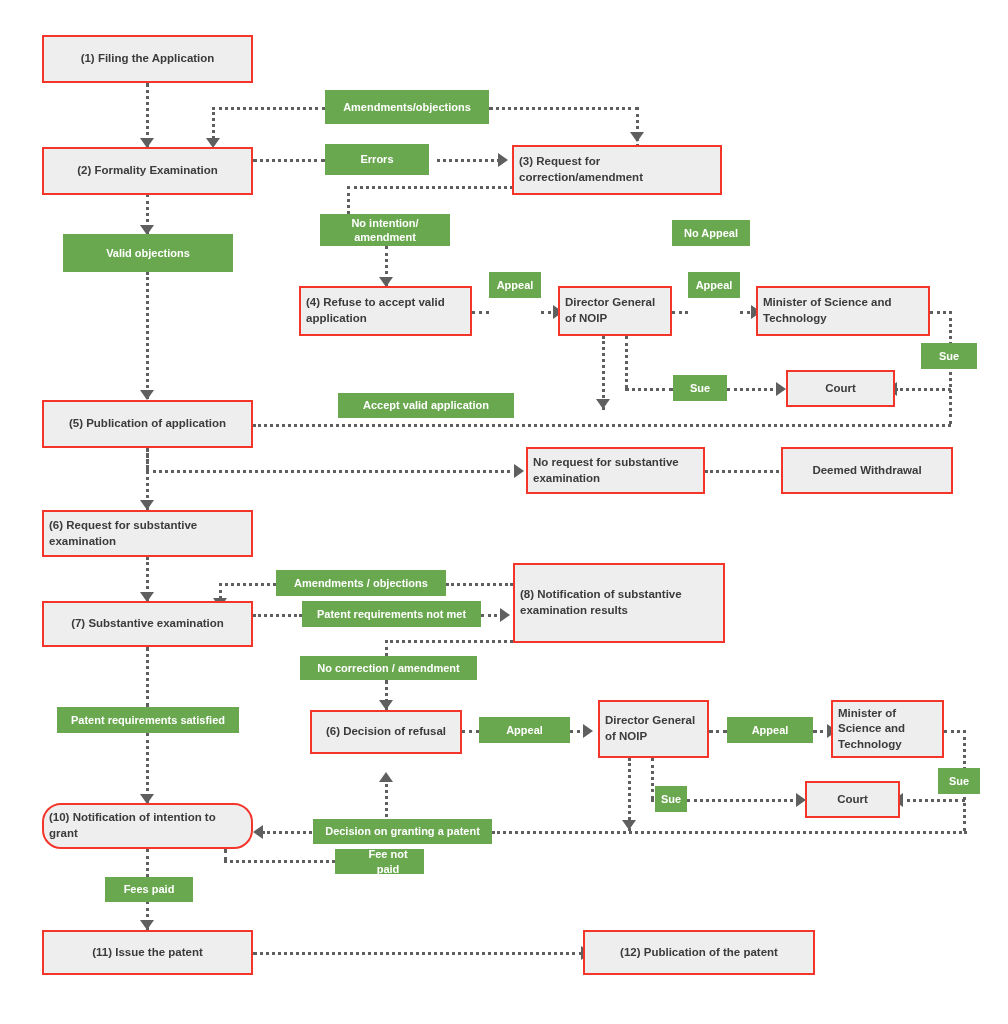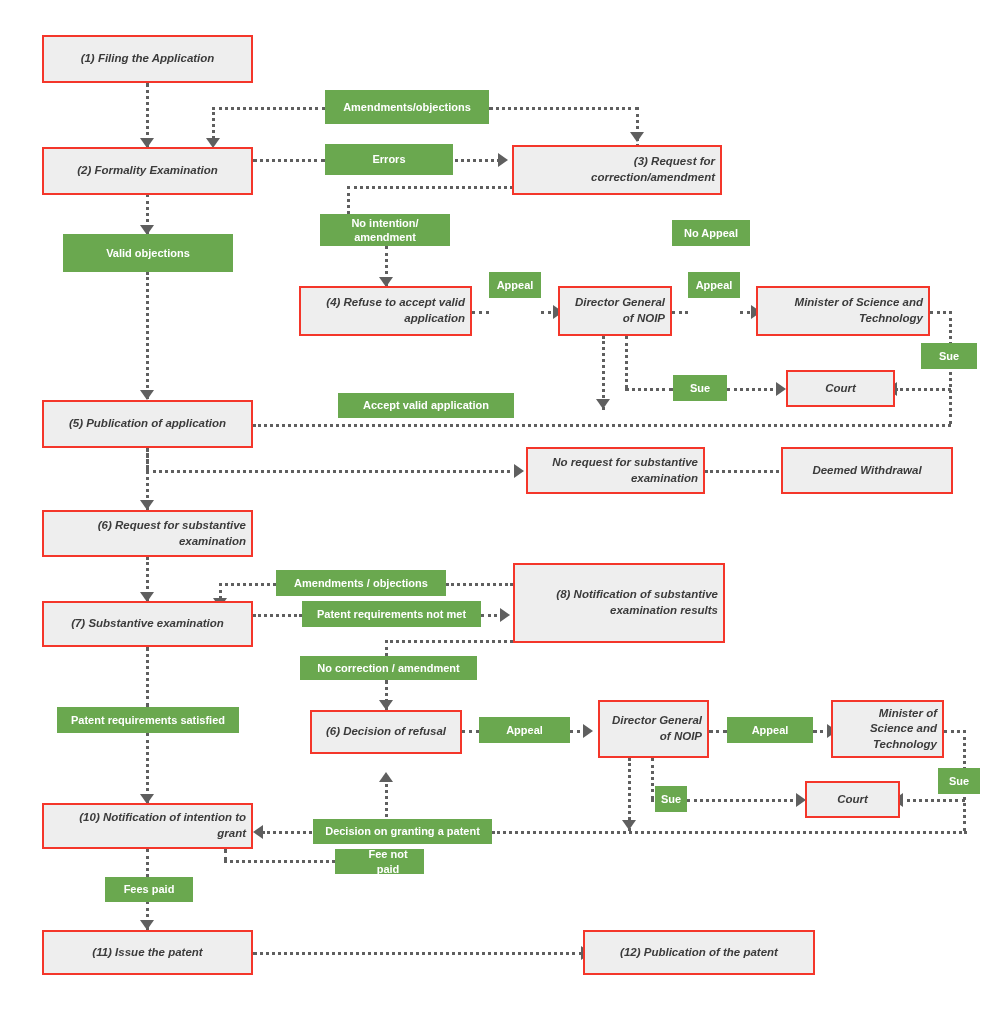--- a/index.html
+++ b/index.html
@@ -17,28 +17,27 @@
   }
   
   .pbox{
     position:absolute;
     box-sizing:border-box;
     background:#eeeeee;
     border:2px solid #f4362a;
     display:flex;
     align-items:center;
     justify-content:center;
-    text-align:right;
+    text-align:left;
     color:#3b3b3b;
     font-size:11.5px;
     font-weight:bold;
     line-height:1.35;
     padding:2px 5px;
     z-index:5;
-    font-style:italic;
   }
   
   .glabel{
     position:absolute;
     box-sizing:border-box;
     background:#6aa84f;
     color:#ffffff;
     display:flex;
     align-items:center;
     justify-content:center;
@@ -224,29 +223,29 @@
   <div class="pbox" style="left:513px;top:563px;width:212px;height:80px;">(8) Notification of substantive examination results</div>
 
   <div class="pbox" style="left:310px;top:710px;width:152px;height:44px;">(6) Decision of refusal</div>
 
   <div class="pbox" style="left:598px;top:700px;width:111px;height:58px;">Director General of NOIP</div>
 
   <div class="pbox" style="left:831px;top:700px;width:113px;height:58px;">Minister of Science and Technology</div>
 
   <div class="pbox" style="left:805px;top:781px;width:95px;height:37px;">Court</div>
 
-  <div class="pbox" style="left:42px;top:803px;width:211px;height:46px;">(10) Notification of intention to grant</div>
+  <div class="pbox" style="left:42px;top:803px;width:211px;height:46px;border-radius:19px;">(10) Notification of intention to grant</div>
 
   <div class="pbox" style="left:42px;top:930px;width:211px;height:45px;">(11) Issue the patent</div>
 
   <div class="pbox" style="left:583px;top:930px;width:232px;height:45px;">(12) Publication of the patent</div>
 
   <div class="glabel" style="left:325px;top:90px;width:164px;height:34px;">Amendments/objections</div>
 
-  <div class="glabel" style="left:325px;top:144px;width:128px;height:31px;">Errors</div>
+  <div class="glabel" style="left:325px;top:144px;width:104px;height:31px;">Errors</div>
 
   <div class="glabel" style="left:320px;top:214px;width:130px;height:32px;">No intention/ amendment</div>
 
   <div class="glabel" style="left:63px;top:234px;width:170px;height:38px;">Valid objections</div>
 
   <div class="glabel" style="left:672px;top:220px;width:78px;height:26px;">No Appeal</div>
 
   <div class="glabel" style="left:489px;top:272px;width:52px;height:26px;">Appeal</div>
 
   <div class="glabel" style="left:688px;top:272px;width:52px;height:26px;">Appeal</div>

